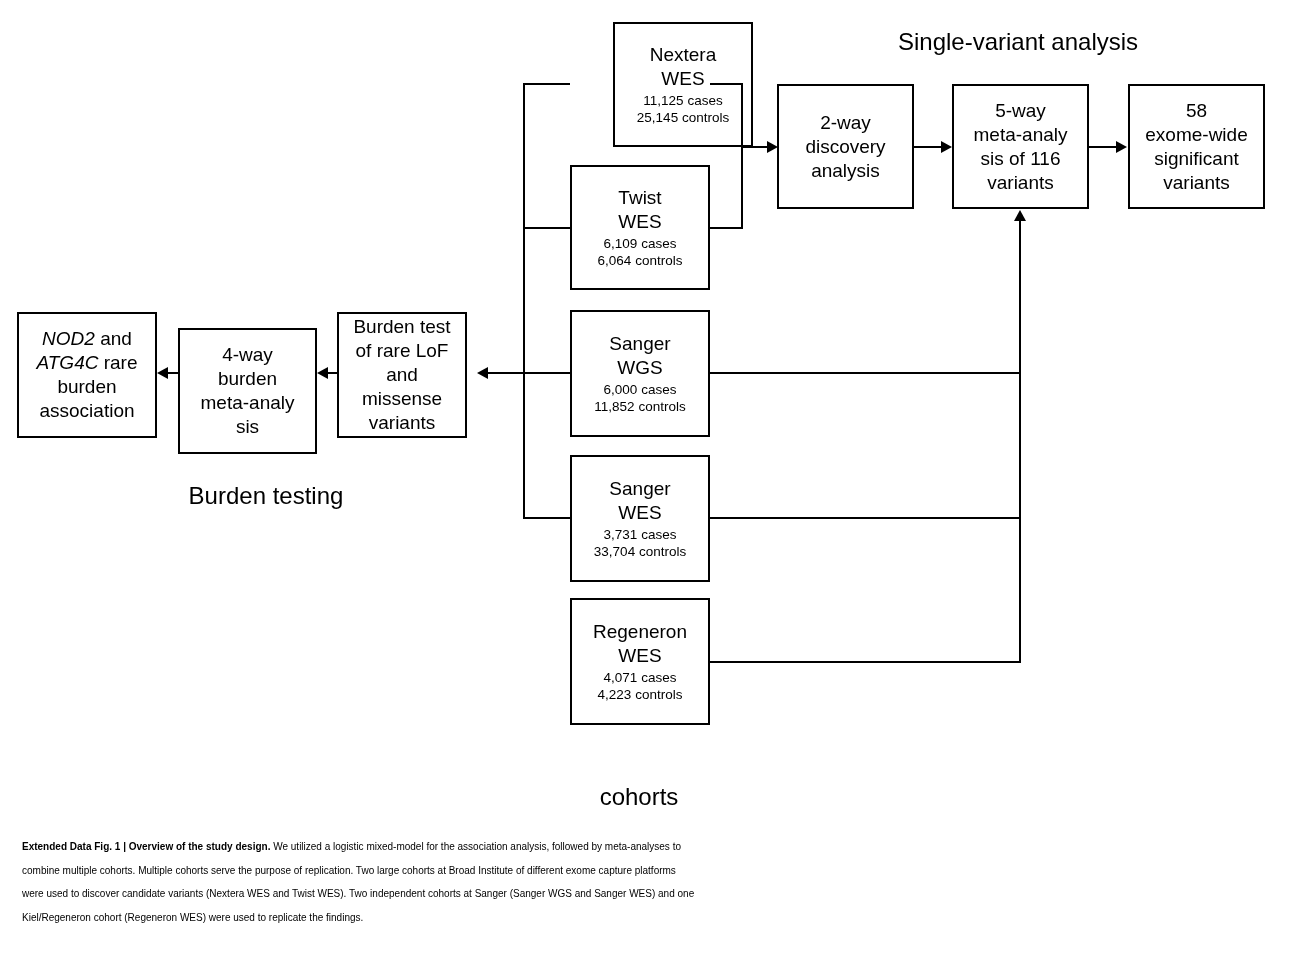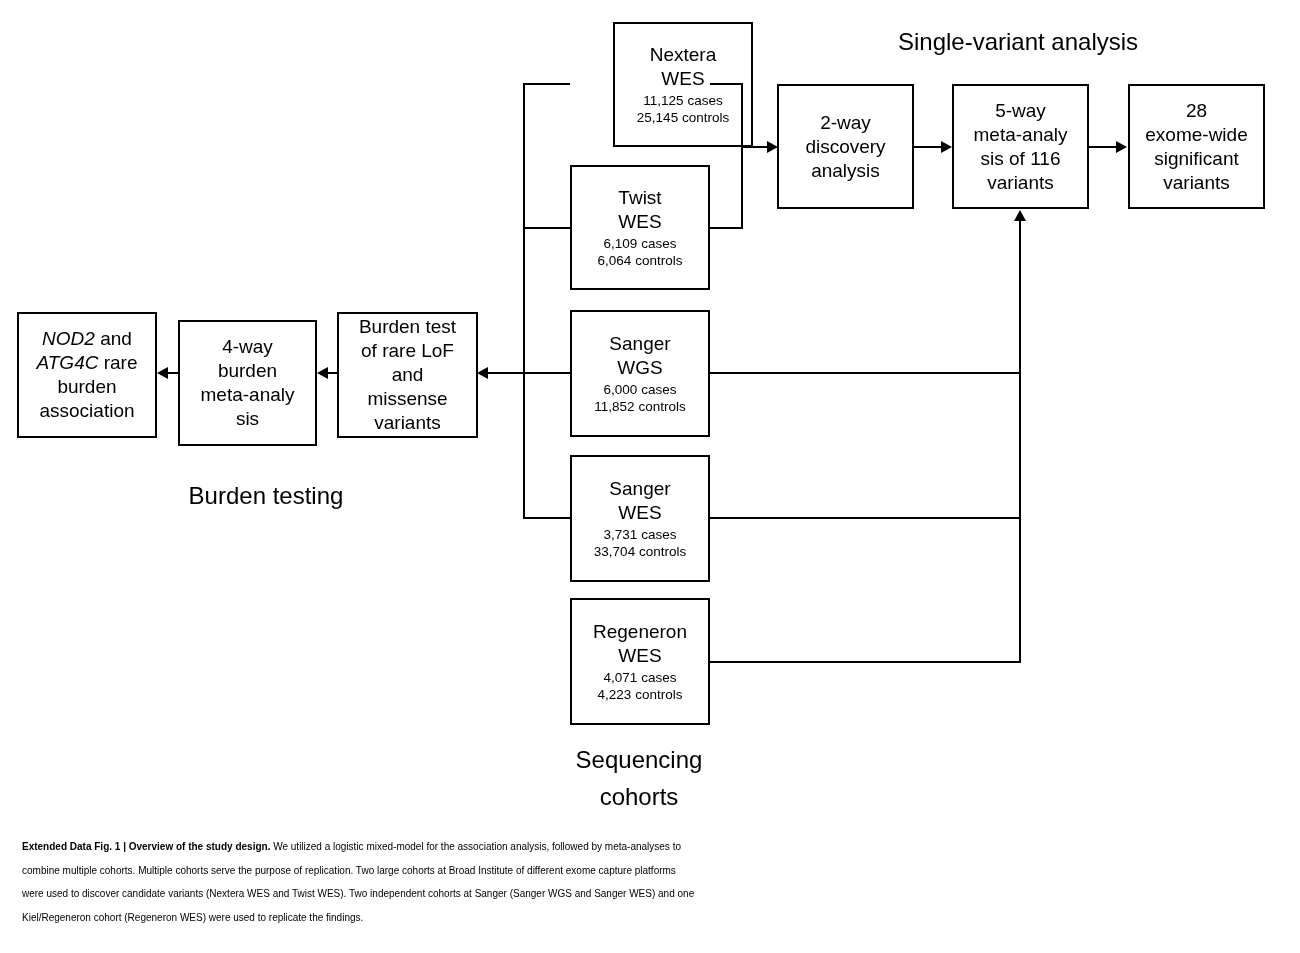--- a/index.html
+++ b/index.html
@@ -36,21 +36,21 @@
 </head>
 <body>
 
 <div id="page">
 
   <div class="seclabel" style="left:845px;top:23px;width:346px;">Single-variant analysis</div>
 
   <div class="seclabel" style="left:156px;top:477px;width:220px;">Burden testing</div>
 
   <div class="seclabel" style="left:539px;top:741px;width:200px;">
-    <span>Sequencing</span><br>
+    <br>
     <span>cohorts</span>
   </div>
 
   <div class="box" style="left:570px;top:22px;width:140px;height:125px;margin-left:43px;">
     <div class="bt">
       <span>Nextera</span><br>
       <span>WES</span>
     </div>
     <div class="bs">
       <span>11,125 cases</span><br>
@@ -109,41 +109,41 @@
   </div>
 
   <div class="box" style="left:952px;top:84px;width:137px;height:125px;">
     <div class="ln">5-way</div>
     <div class="ln">meta-analy</div>
     <div class="ln">sis of 116</div>
     <div class="ln">variants</div>
   </div>
 
   <div class="box" style="left:1128px;top:84px;width:137px;height:125px;">
-    <div class="ln">28</div>
+    <div class="ln">58</div>
     <div class="ln">exome-wide</div>
     <div class="ln">significant</div>
     <div class="ln">variants</div>
   </div>
 
   <div class="box" style="left:17px;top:312px;width:140px;height:126px;">
     <div class="ln"><i>NOD2</i><span> and</span></div>
     <div class="ln"><i>ATG4C</i><span> rare</span></div>
     <div class="ln">burden</div>
     <div class="ln">association</div>
   </div>
 
-  <div class="box" style="left:178px;top:320px;width:139px;height:126px;">
+  <div class="box" style="left:178px;top:328px;width:139px;height:126px;">
     <div class="ln">4-way</div>
     <div class="ln">burden</div>
     <div class="ln">meta-analy</div>
     <div class="ln">sis</div>
   </div>
 
-  <div class="box" style="left:337px;top:312px;width:141px;height:126px;justify-content:center;">
+  <div class="box" style="left:337px;top:312px;width:130px;height:126px;justify-content:center;">
     <div class="ln">Burden test</div>
     <div class="ln">of rare LoF</div>
     <div class="ln">and</div>
     <div class="ln">missense</div>
     <div class="ln">variants</div>
   </div>
 
   <div class="vline" style="left:523px;top:83px;height:436px;"></div>
   <div class="hline" style="left:523px;top:83px;width:47px;"></div>
   <div class="hline" style="left:523px;top:227px;width:47px;"></div>

